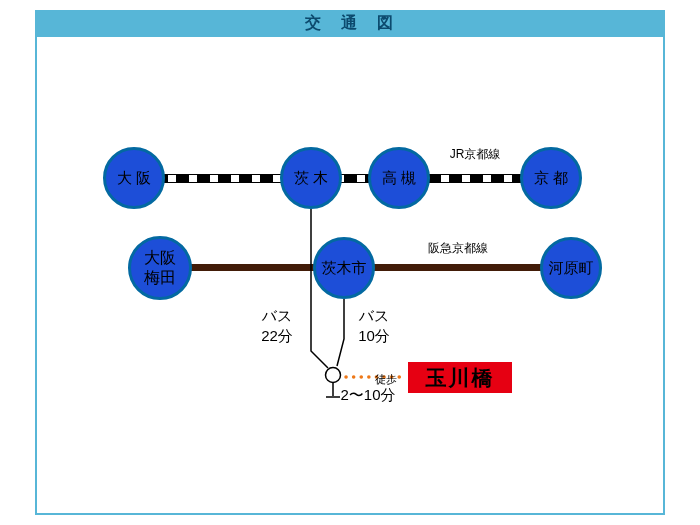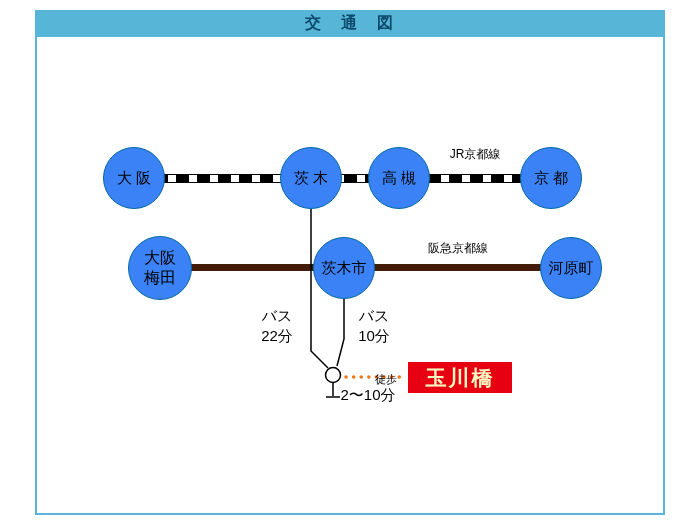--- a/index.html
+++ b/index.html
@@ -27,21 +27,21 @@
   .hankyu-rail {
     left:160px; top:264px; width:411px; height:7px; background:#421c08;
   }
   .line-label {
     position:absolute; font-size:12px; text-align:center; z-index:4; white-space:nowrap;
   }
   .jr-label { left:430px; top:146px; width:90px; }
   .hankyu-label { left:413px; top:240px; width:90px; }
   .station {
     position:absolute; width:62px; height:62px; border-radius:50%;
-    background:#3b82f6; border:1px solid #0369a1; box-sizing:border-box;
+    background:#1d4ed8; border:3px solid #0369a1; box-sizing:border-box;
     display:flex; align-items:center; justify-content:center;
     font-size:15px; text-align:left; white-space:pre-line; line-height:1.25;
     z-index:3;
   }
   .st-osaka     { left:103px; top:147px; }
   .st-ibaraki   { left:280px; top:147px; }
   .st-takatsuki { left:368px; top:147px; }
   .st-kyoto     { left:520px; top:147px; }
   .st-umeda     { left:128px; top:236px; width:64px; height:64px; font-size:16px; }
   .st-ibarakishi{ left:313px; top:237px; }
@@ -56,21 +56,21 @@
   .walk-label {
     position:absolute; left:353px; top:372px; width:44px;
     font-size:11px; text-align:right; z-index:4;
   }
   .walk-duration {
     position:absolute; left:336px; top:386px; width:64px;
     font-size:15px; text-align:center; z-index:4; white-space:nowrap;
   }
   .destination {
     position:absolute; left:408px; top:362px; width:104px; height:31px;
-    background:#e60012; color:#fef9c3; font-weight:bold; font-size:21px;
+    background:#e60012; color:#000000; font-weight:bold; font-size:21px;
     letter-spacing:2px; display:flex; align-items:center; justify-content:center;
     z-index:4; white-space:nowrap;
   }
 </style>
 </head>
 <body>
 
 <div class="page">
 
   <div class="panel-border"></div>

